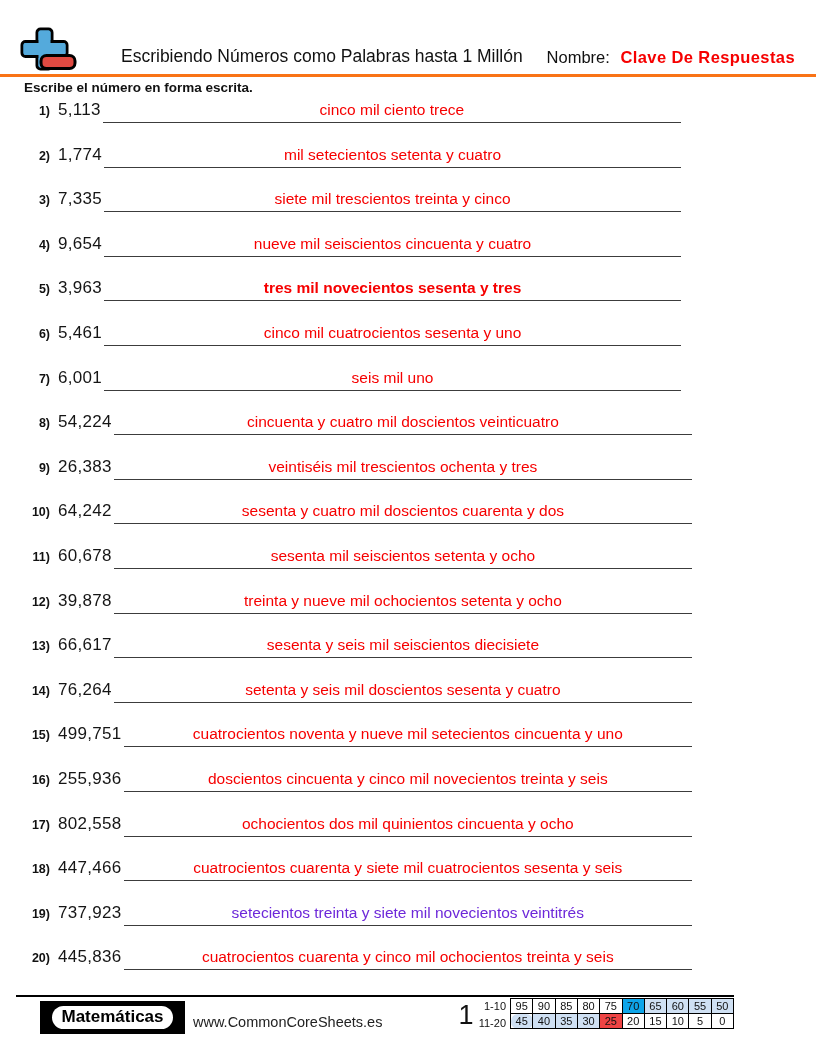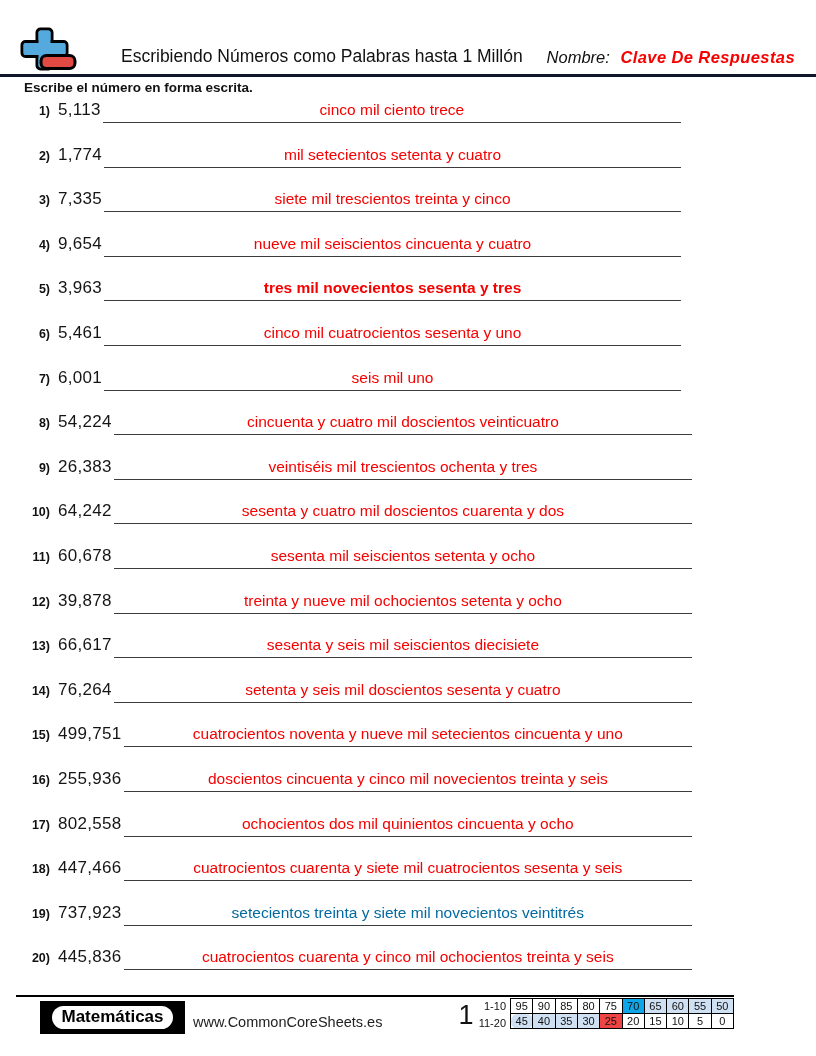--- a/index.html
+++ b/index.html
@@ -2,24 +2,24 @@
 <html><head>
 <meta charset="utf-8">
 <style>
   * { margin:0; padding:0; box-sizing:border-box; }
   body { background:#888; font-family:"Liberation Sans", sans-serif; }
   .page {
     position:relative; width:816px; height:1056px; margin:0 auto;
     background:#ffffff; overflow:hidden; color:#1b1b1b;
   }
   
-  .header { position:relative; height:77px; border-bottom:3px solid #0f172a; }
+  .header { position:relative; height:77px; border-bottom:3px solid #f97316; }
   .logo { position:absolute; left:20px; top:27px; }
   .page-title { position:absolute; left:121px; bottom:7px; font-size:17.5px; color:#111; }
-  .name-group { position:absolute; right:21px; bottom:7px; font-size:16.5px; white-space:nowrap;font-style:italic; }
+  .name-group { position:absolute; right:21px; bottom:7px; font-size:16.5px; white-space:nowrap; }
   .name-label { color:#111; }
   .name-value { font-weight:bold; margin-left:6px; letter-spacing:0.4px; }
   .instruction { margin:3px 0 0 24px; font-size:13.5px; font-weight:bold; color:#111; }
   
   .problems { padding-top:5px; }
   .problem-row { height:44.6px; display:flex; align-items:baseline; margin-left:20px; }
   .pnum { width:30px; text-align:right; font-weight:bold; font-size:12.5px; flex:0 0 auto; color:#111; }
   .pval { font-size:17px; margin-left:8px; flex:0 0 auto; letter-spacing:0.3px; color:#151515; }
   .answer { flex:1 1 auto; margin-left:2px; text-align:center;
             border-bottom:1.6px solid #3c3c3c; padding-bottom:4px;
@@ -151,21 +151,21 @@
       <span class="answer" style="color: rgb(246, 0, 0);">ochocientos dos mil quinientos cincuenta y ocho</span>
     </div>
       <div class="problem-row">
       <span class="pnum">18)</span>
       <span class="pval">447,466</span>
       <span class="answer" style="color: rgb(246, 0, 0);">cuatrocientos cuarenta y siete mil cuatrocientos sesenta y seis</span>
     </div>
       <div class="problem-row">
       <span class="pnum">19)</span>
       <span class="pval">737,923</span>
-      <span class="answer" style="color: #0369a1;">setecientos treinta y siete mil novecientos veintitrés</span>
+      <span class="answer" style="color: #6d28d9;">setecientos treinta y siete mil novecientos veintitrés</span>
     </div>
       <div class="problem-row">
       <span class="pnum">20)</span>
       <span class="pval">445,836</span>
       <span class="answer" style="color: rgb(246, 0, 0);">cuatrocientos cuarenta y cinco mil ochocientos treinta y seis</span>
     </div>
     </div>
 
   <div class="footer">
     <div class="brand-badge">

